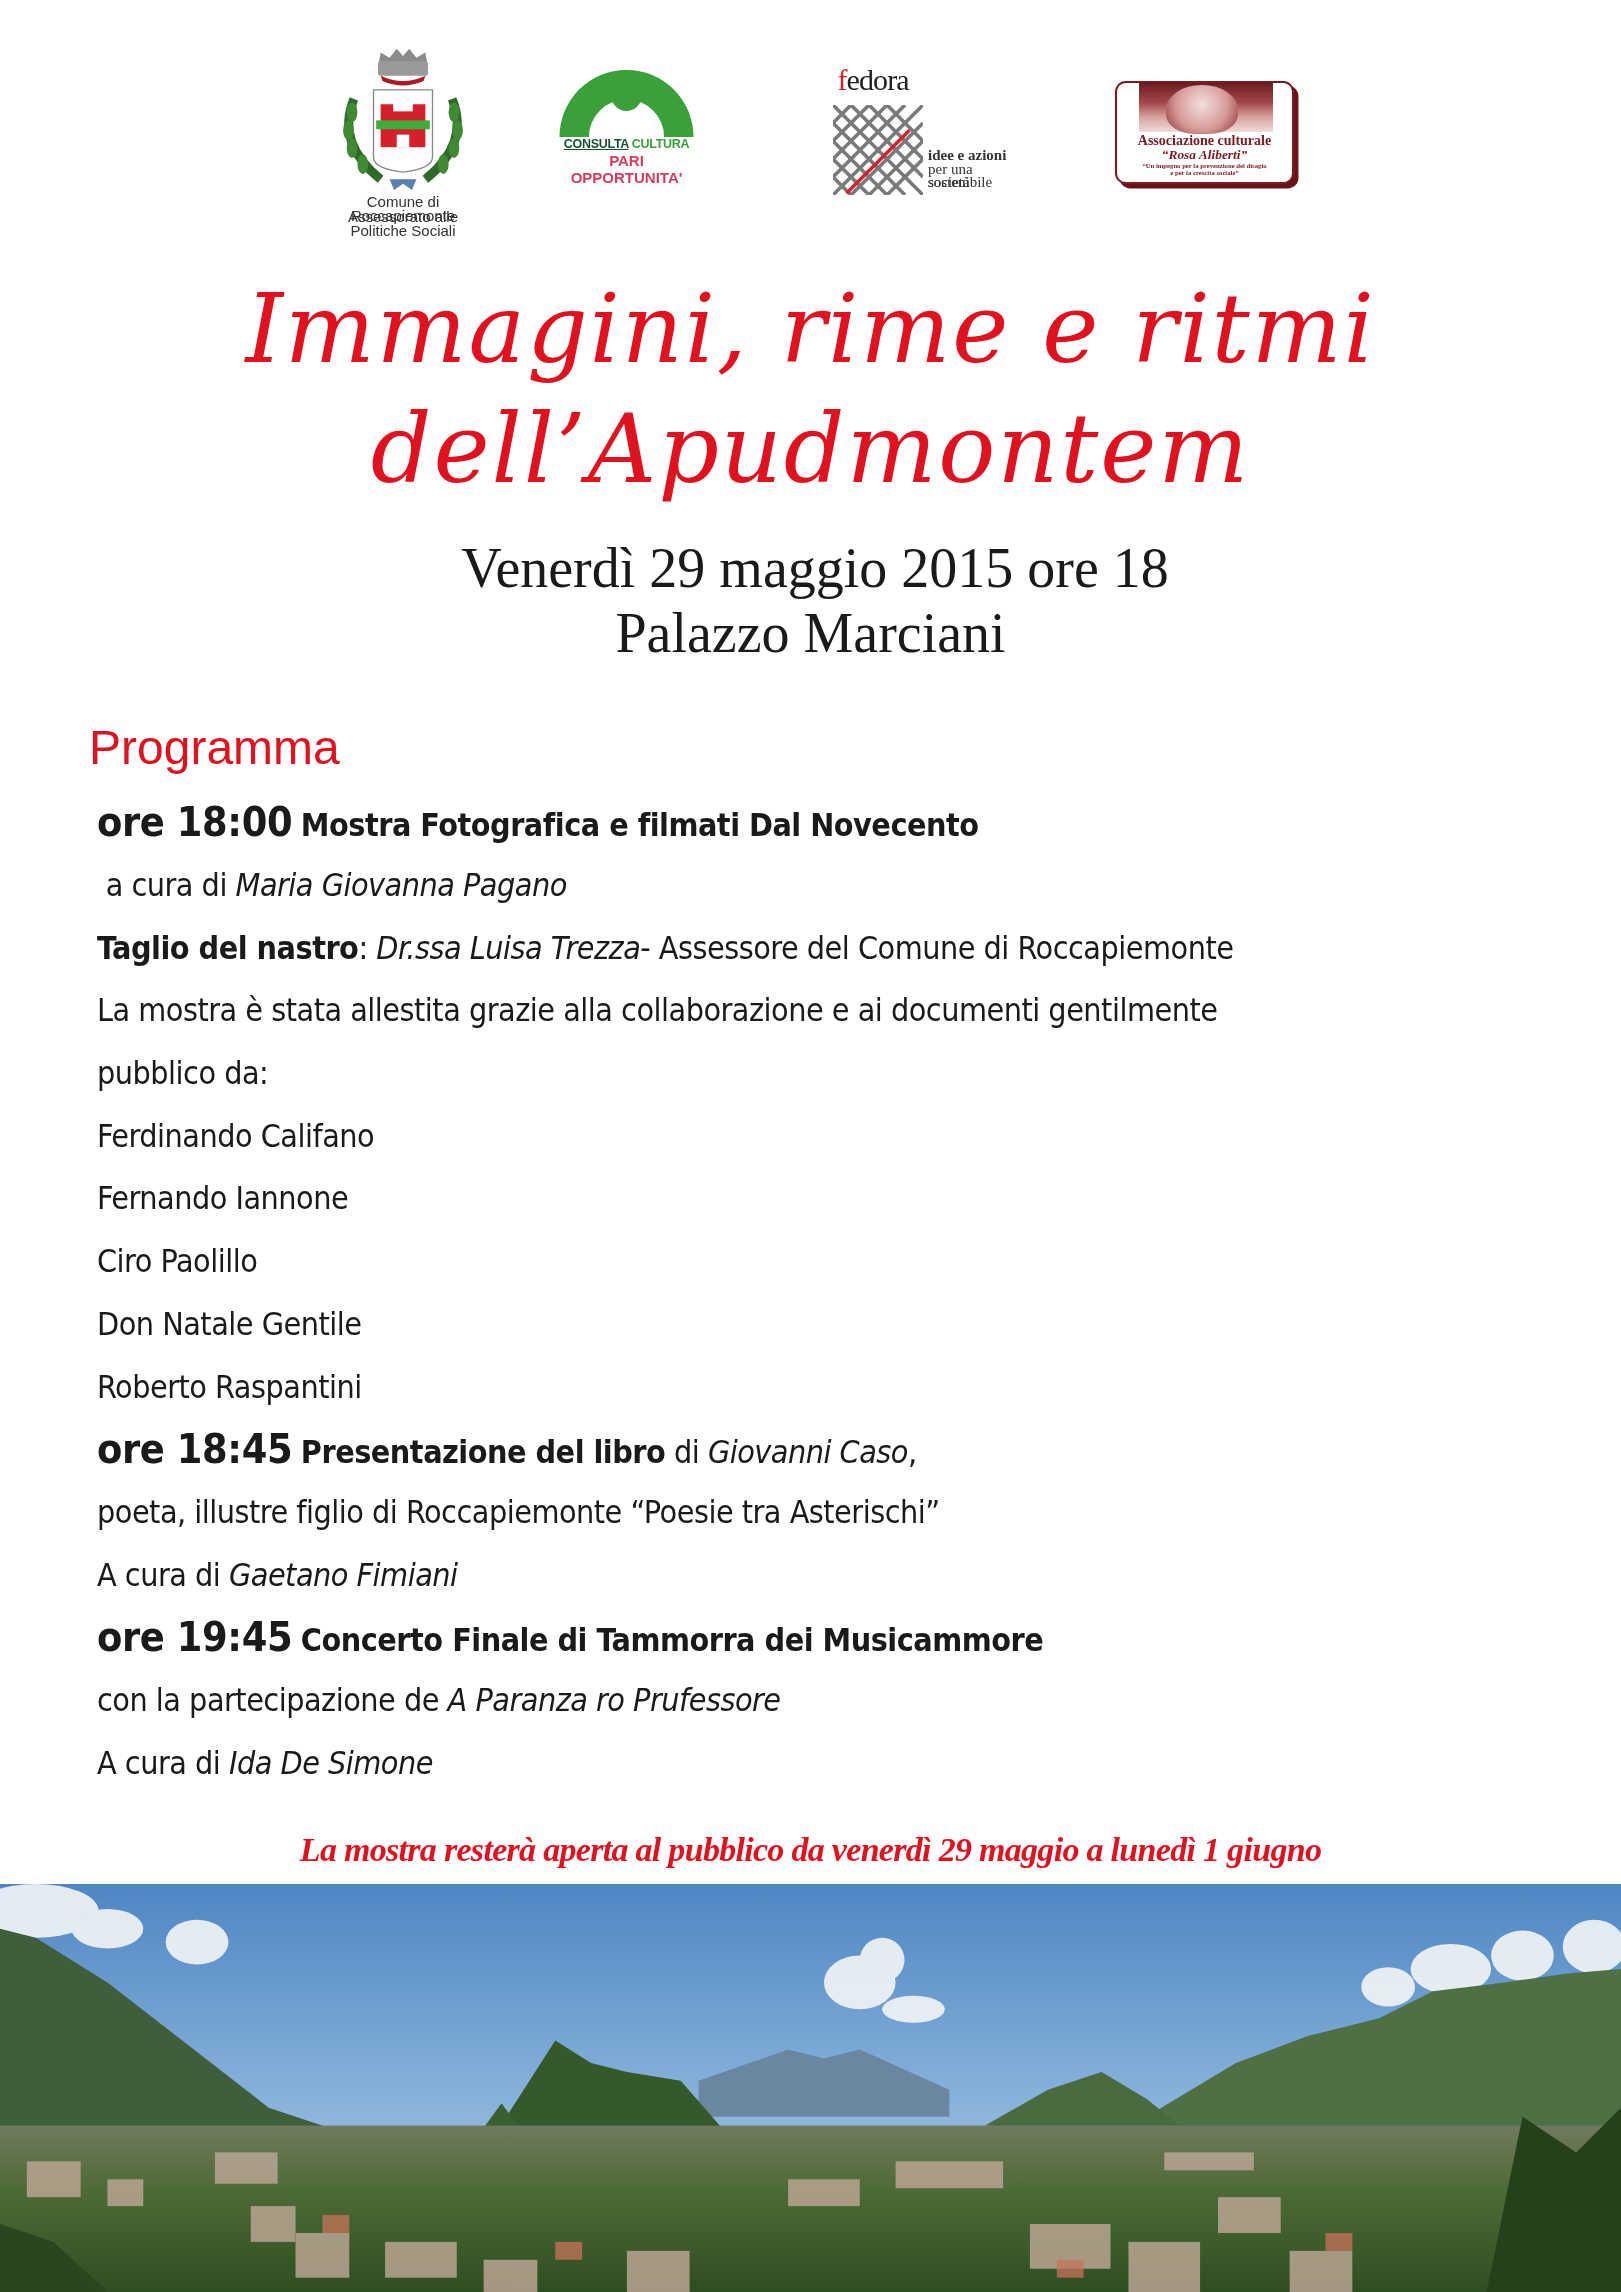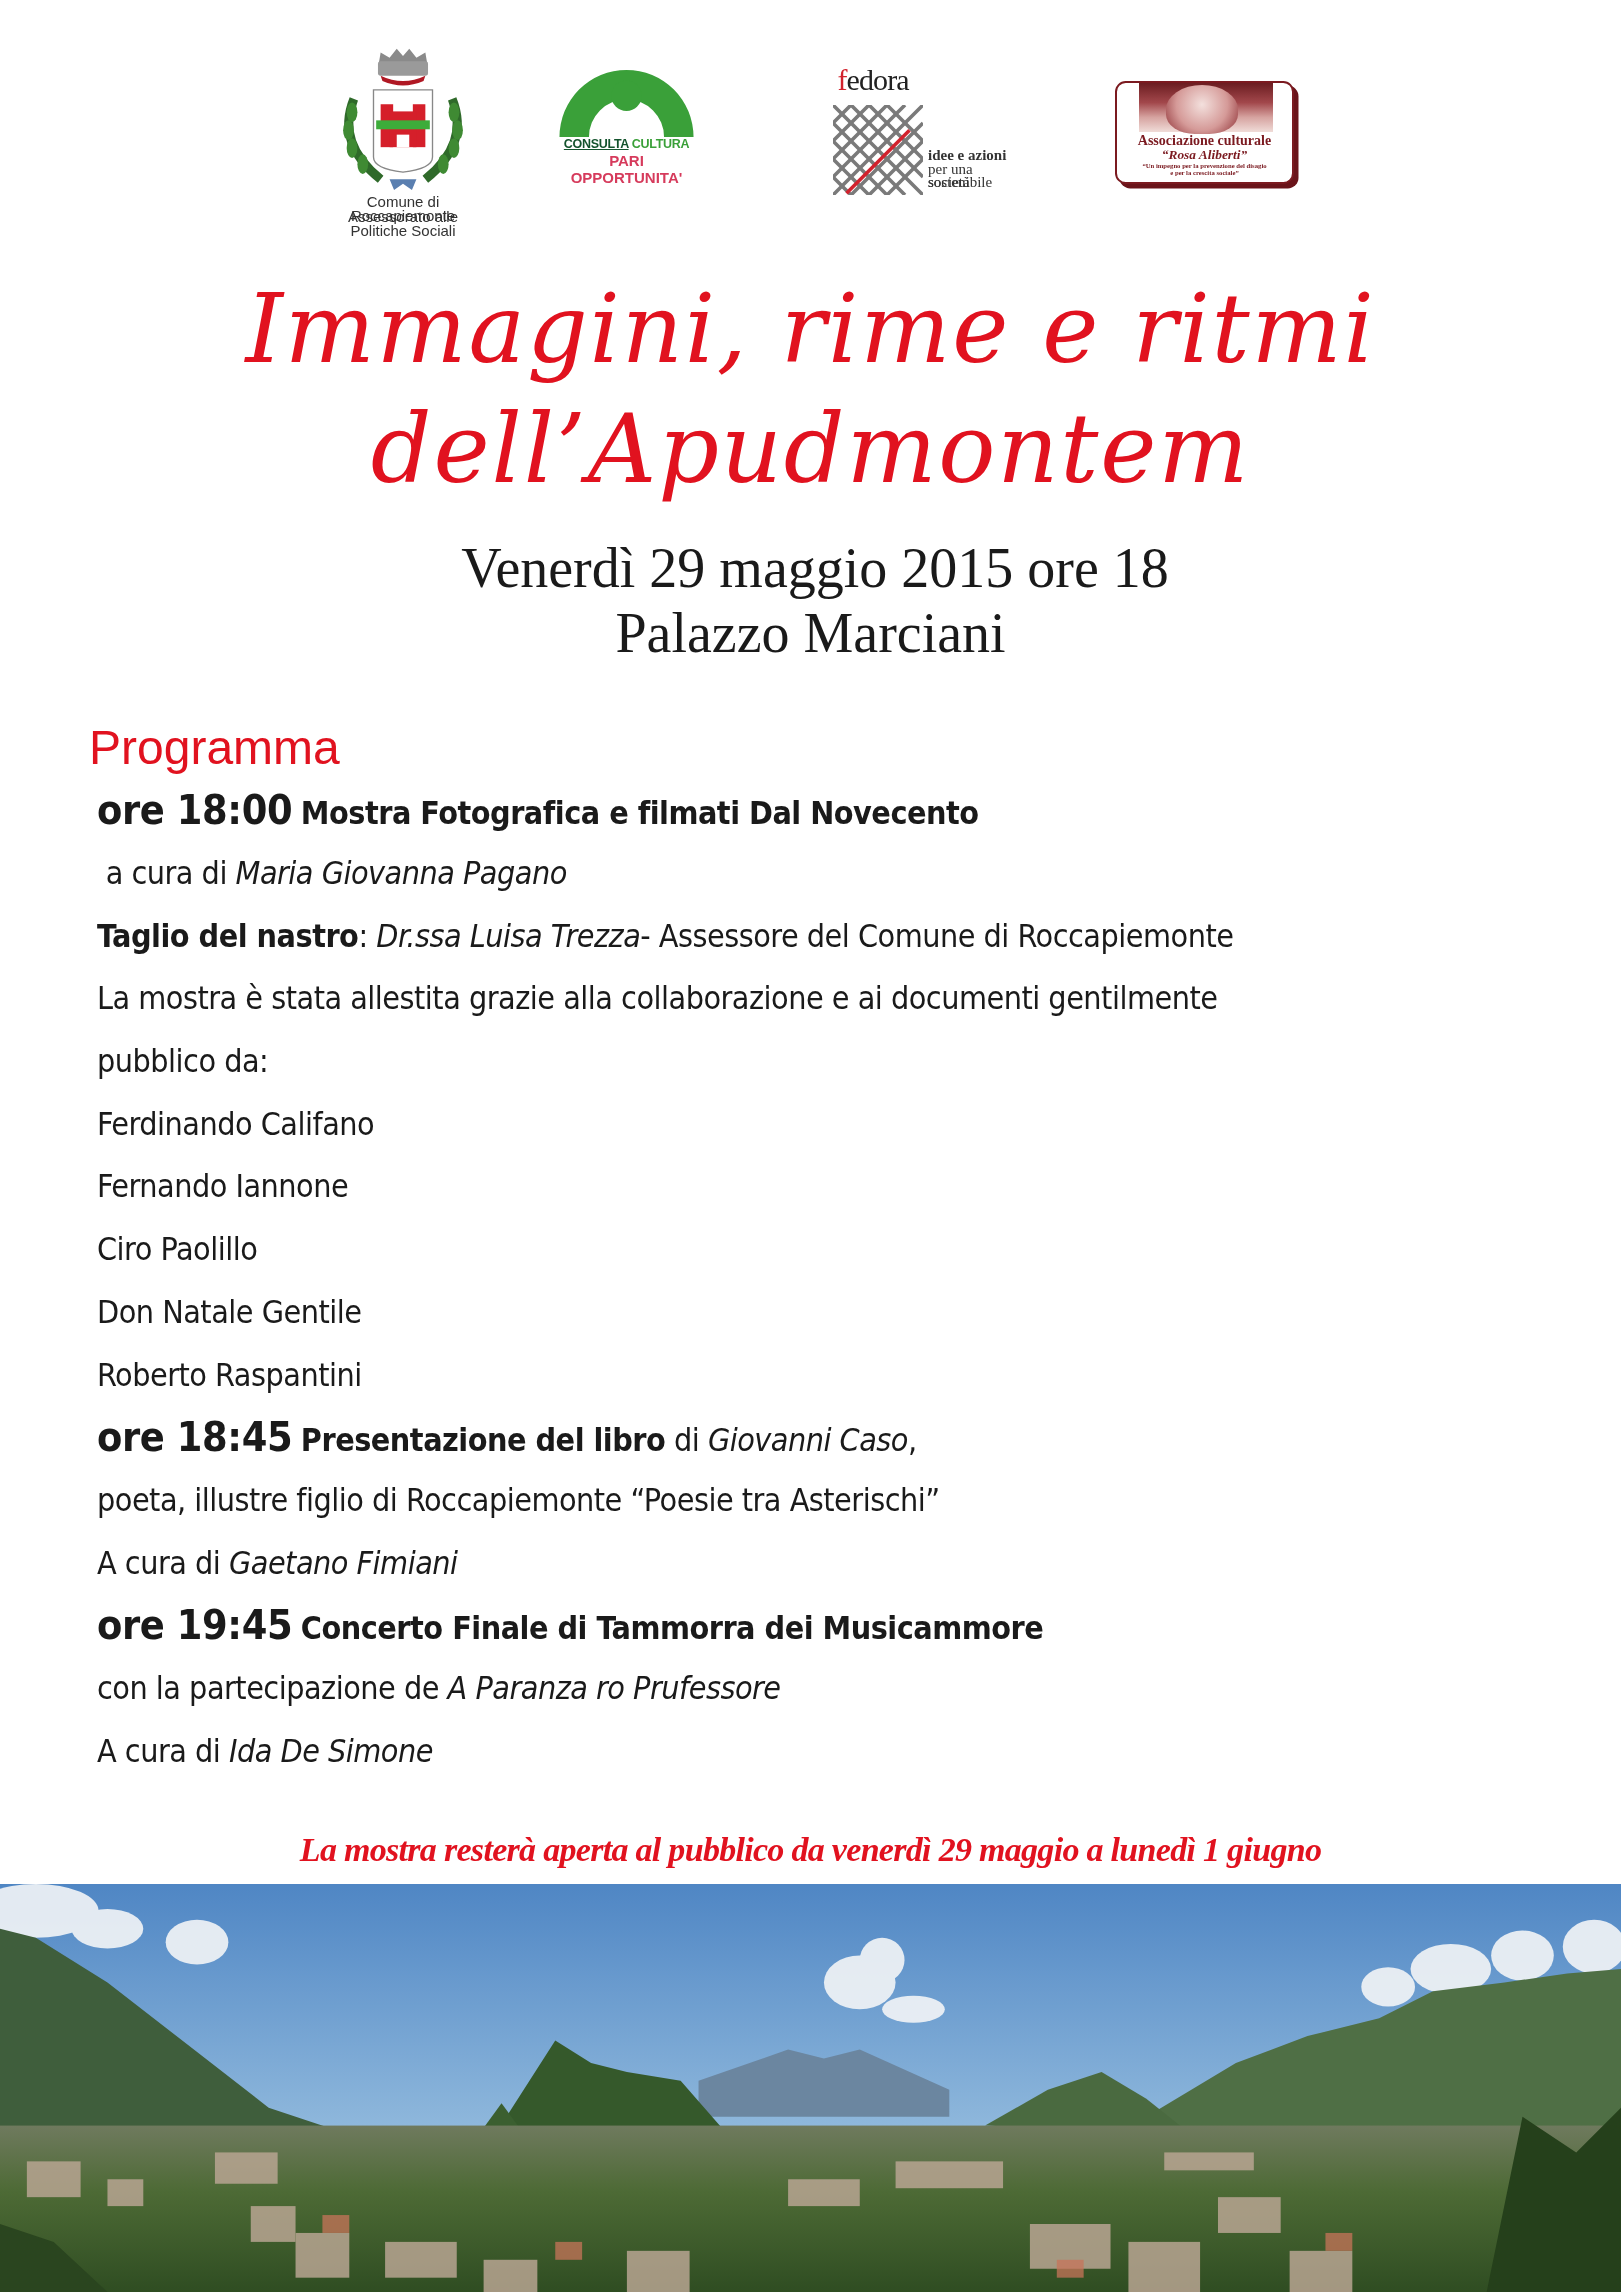--- a/index.html
+++ b/index.html
@@ -40,21 +40,21 @@
   .title-line.l1 { top: 276px; }
   .title-line.l2 { top: 396px; }
 
   .sub-line { position: absolute; left: 0; width: 1621px; text-align: center; font-family: "Liberation Serif", serif; color: #1a1a1a; font-size: 56px; line-height: 63px; }
   .sub-line.s1 { top: 537px; left: 4.5px; }
   .sub-line.s2 { top: 602px; }
 
   
   .prog { position: absolute; left: 89px; width: 1433px; font-family: "Liberation Sans", sans-serif; }
   .prog-heading { top: 716px; color: #e1121f; font-size: 48px; line-height: 63px; }
-  .row { position: absolute; left: 97px; width: 1451px; font-family: "DejaVu Sans Condensed", "DejaVu Sans", sans-serif; font-size: 32px; line-height: 49px; color: #1a1a1a; white-space: nowrap; letter-spacing: -0.5px; }
+  .row { position: absolute; left: 97px; width: 1451px; font-family: "DejaVu Sans Condensed", "DejaVu Sans", sans-serif; font-size: 32px; line-height: 72px; color: #1a1a1a; white-space: nowrap; letter-spacing: -0.5px; }
   .row .time { font-weight: bold; font-size: 41px; letter-spacing: -0.4px; }
   .row .b { font-weight: bold; font-size: 32px; }
   .row .i { font-style: italic; }
 
   .footer-note { position: absolute; left: 0; width: 1621px; top: 1818px; text-align: center; font-family: Liberation Serif, serif; font-style: italic; font-weight: bold; font-size: 34px; line-height: 63px; color: #e1121f; letter-spacing: -0.7px; }
 
   
   .landscape { position: absolute; left: 0; top: 1884px; width: 1621px; height: 408px; overflow: hidden; }
 </style>
 </head>

